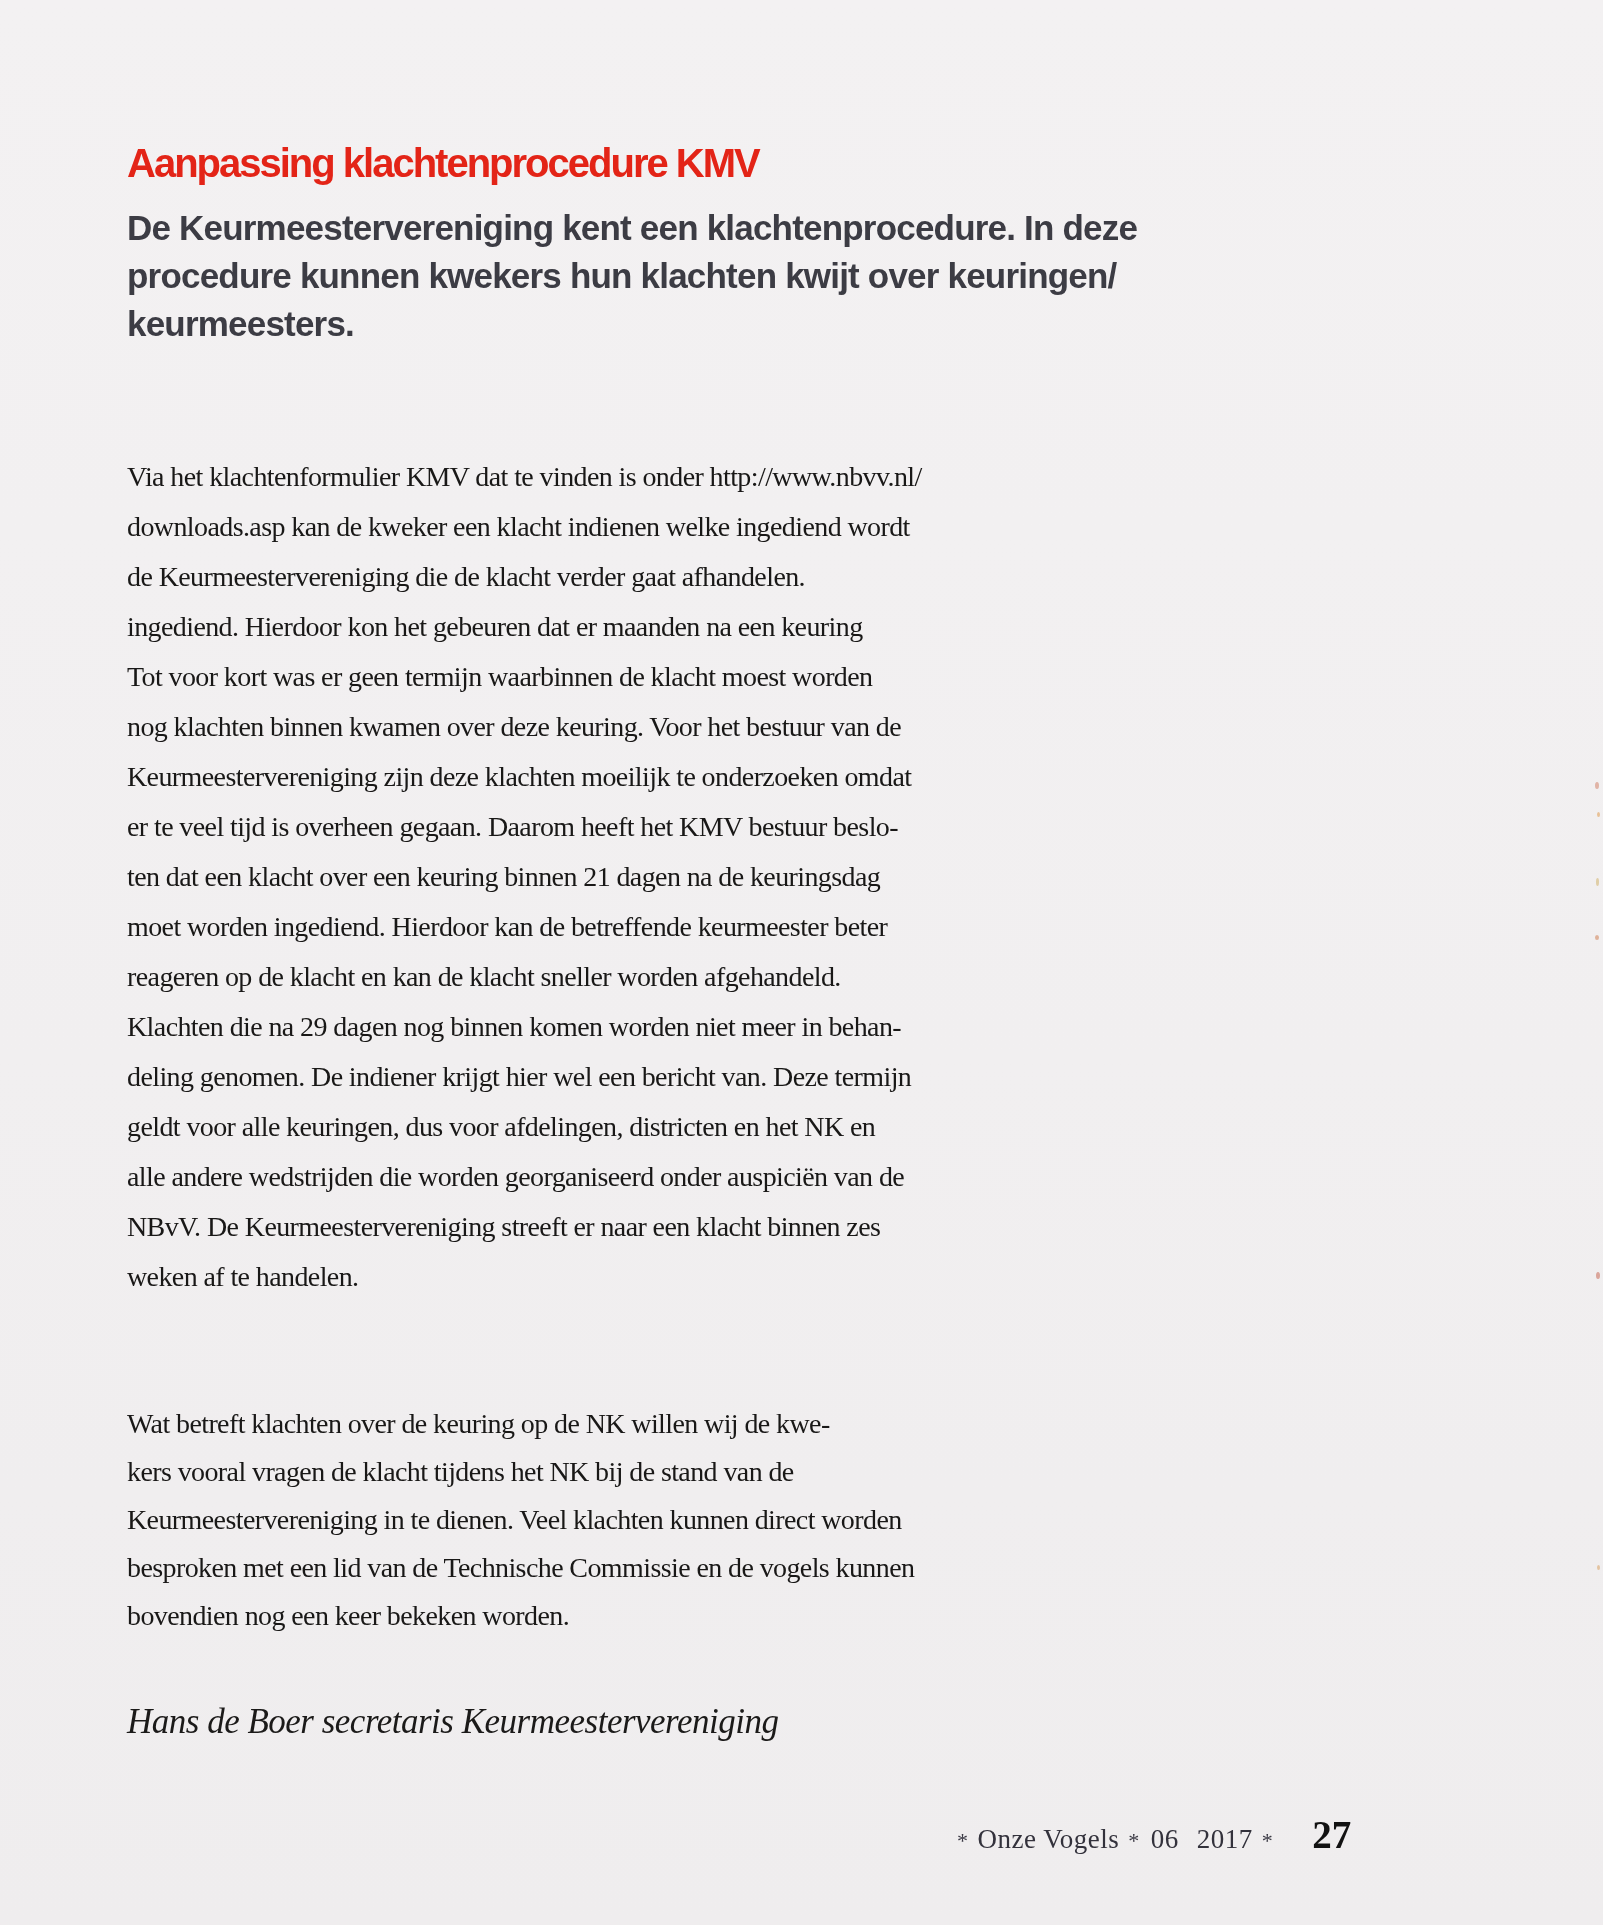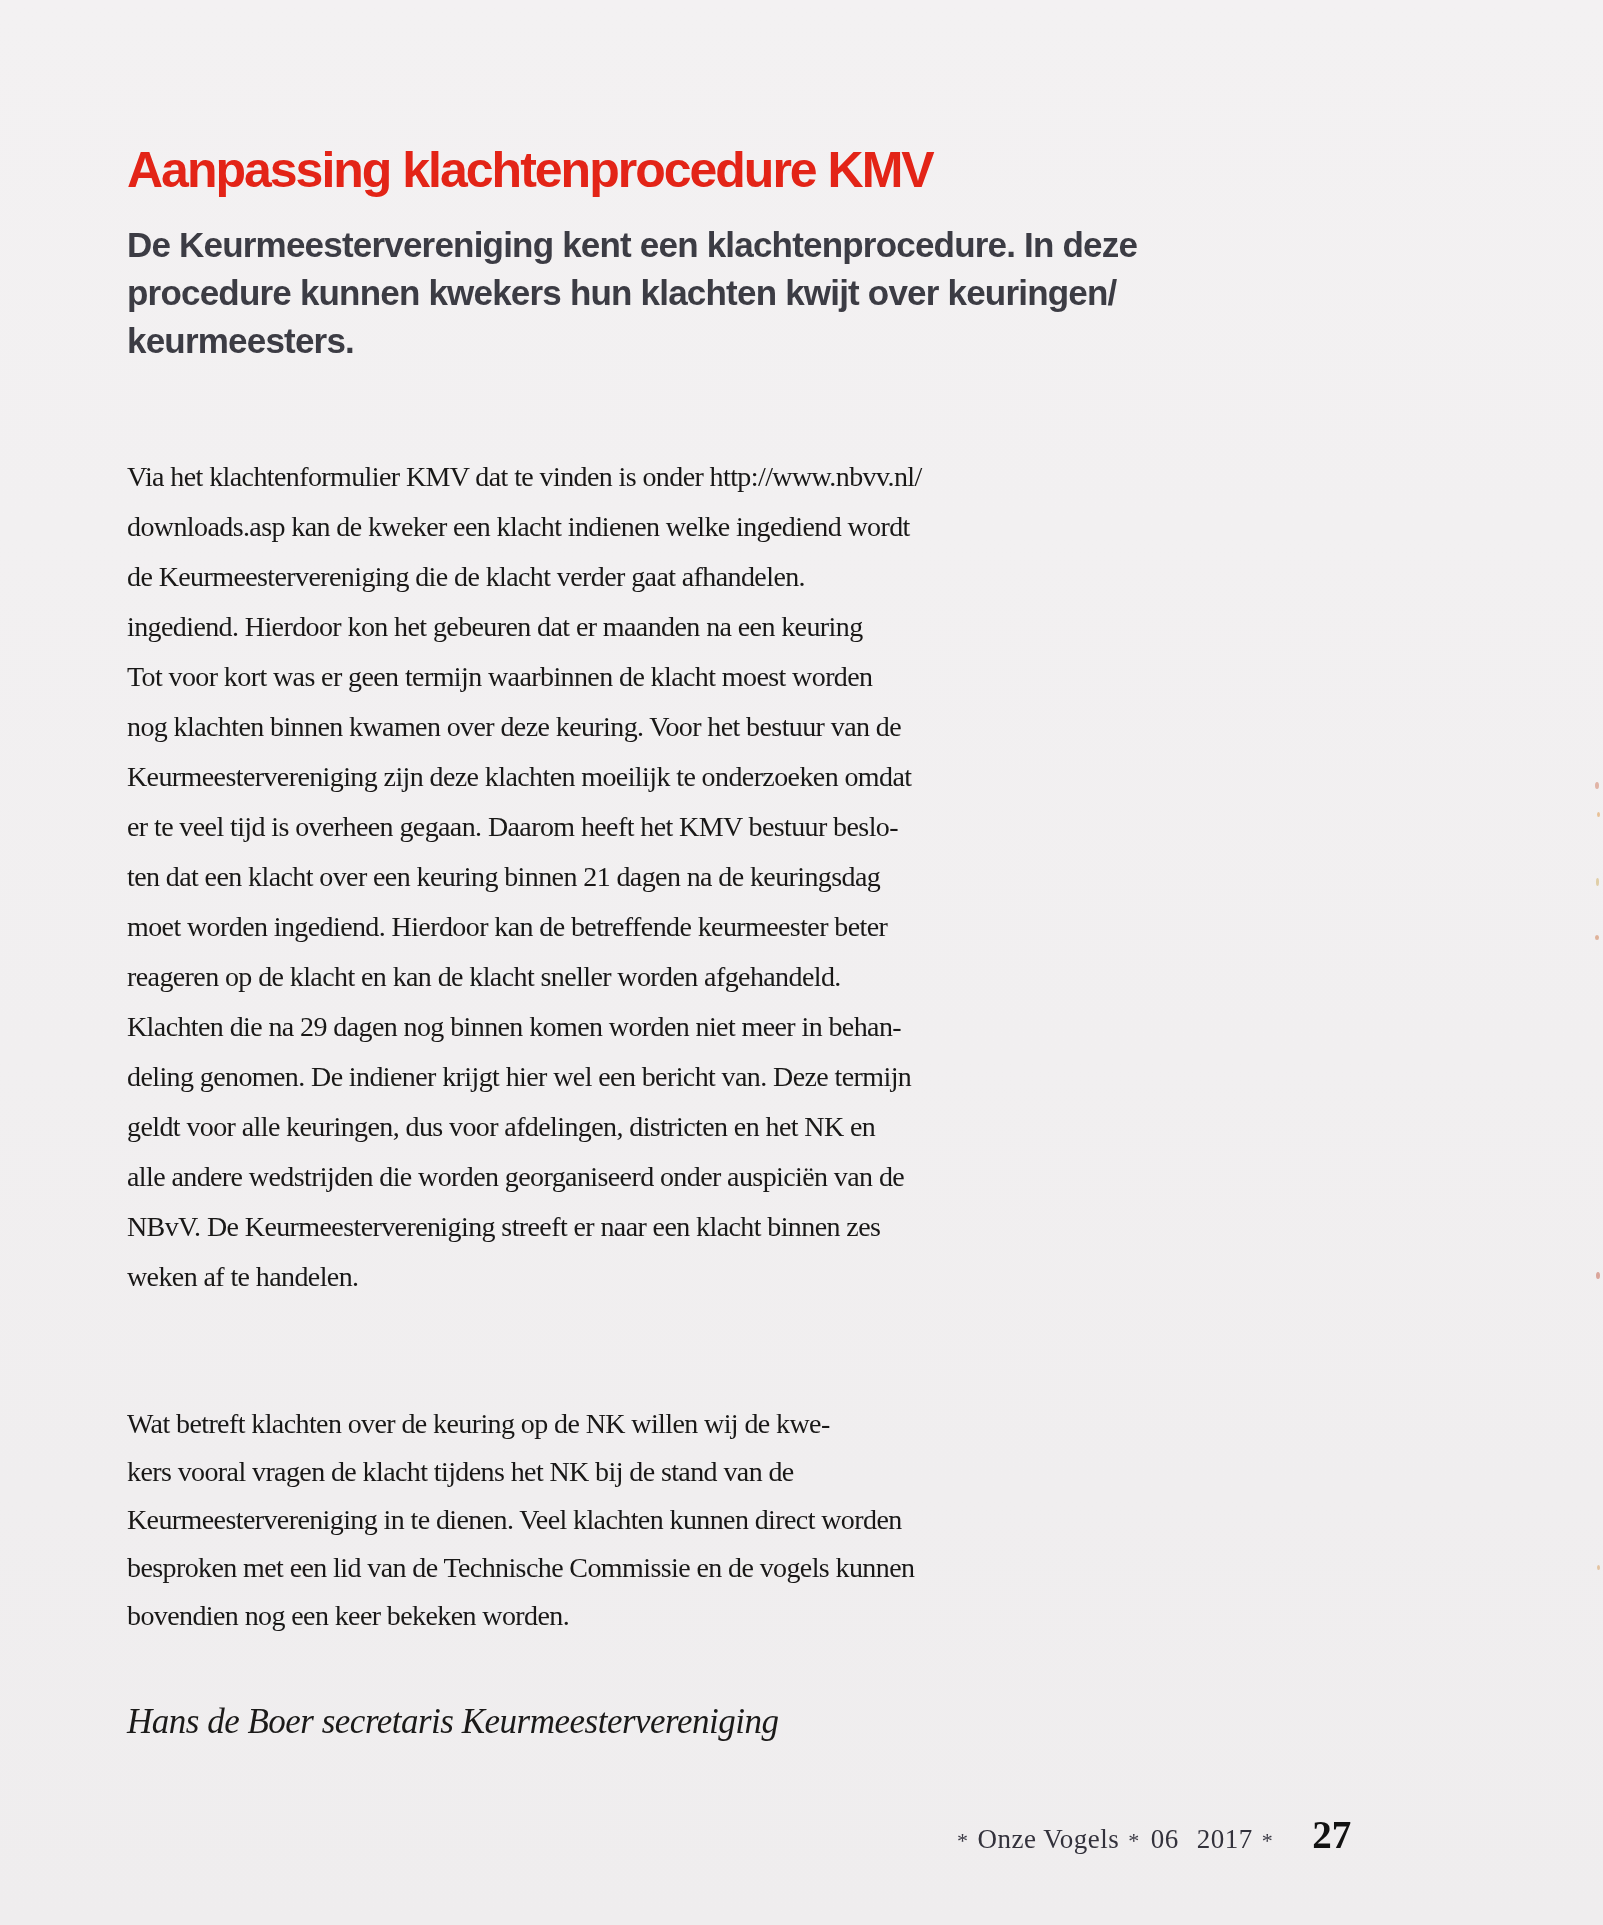--- a/index.html
+++ b/index.html
@@ -16,30 +16,30 @@
     overflow: hidden;
     font-family: "Liberation Serif", serif;
     color: #1c1b1a;
   }
   .article-title {
     position: absolute;
     left: 127px;
     top: 100px;
     font-family: "Liberation Sans", sans-serif;
     font-weight: bold;
-    font-size: 50px;
+    font-size: 40px;
     line-height: 72px;
     letter-spacing: -2px;
     color: #e32417;
     white-space: nowrap;
   }
   .article-intro {
     position: absolute;
     left: 127px;
-    top: 221px;
+    top: 204px;
     font-family: "Liberation Sans", sans-serif;
     font-weight: bold;
     font-size: 35px;
     line-height: 48px;
     letter-spacing: -0.8px;
     color: #3c3c44;
   }
   .body-par {
     position: absolute;
     left: 127px;

